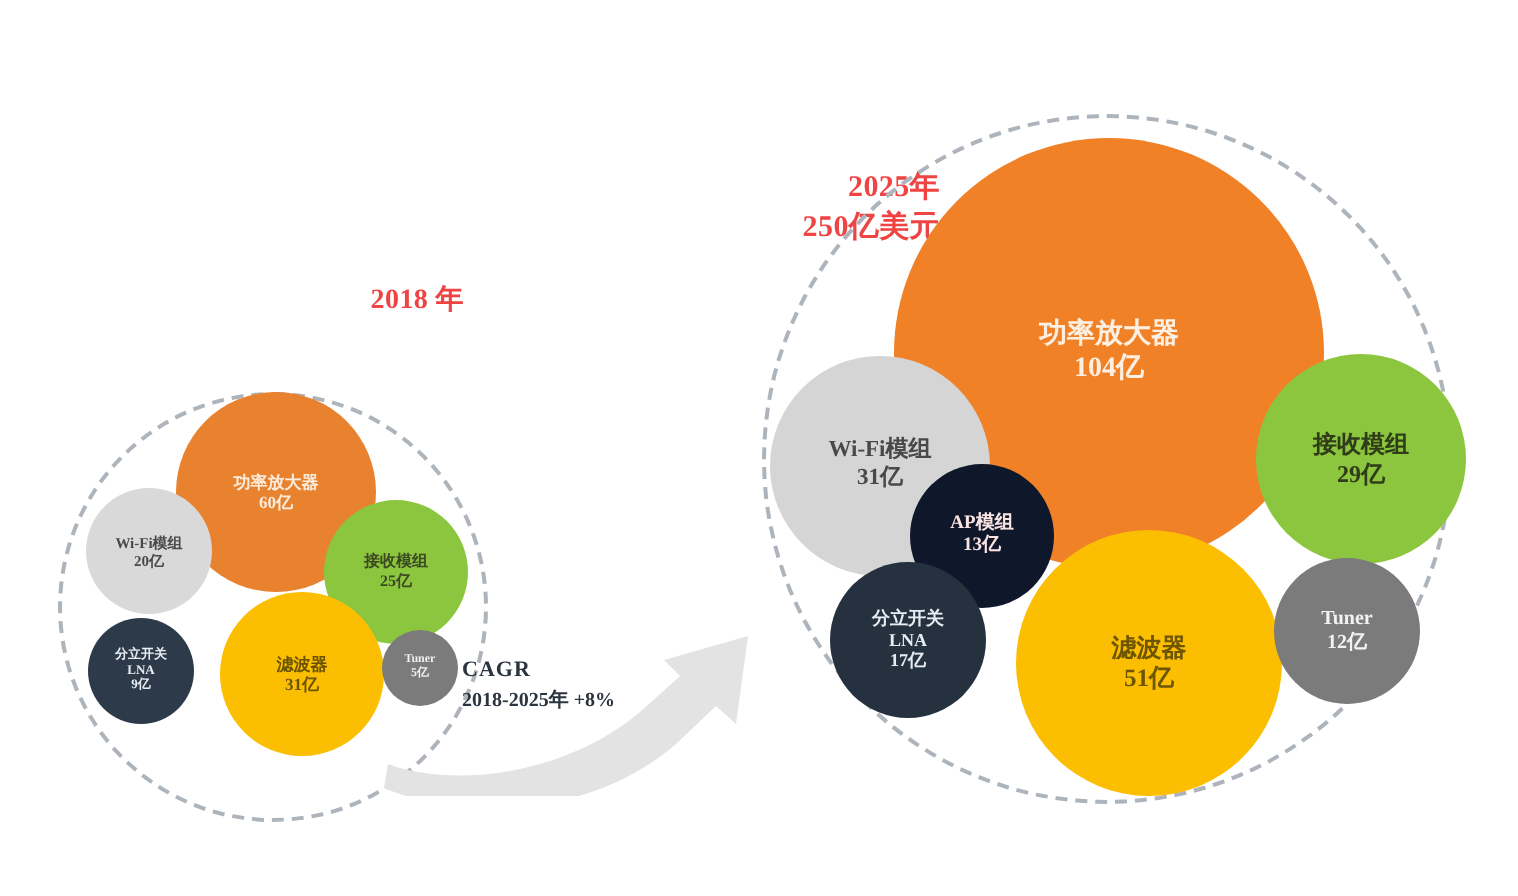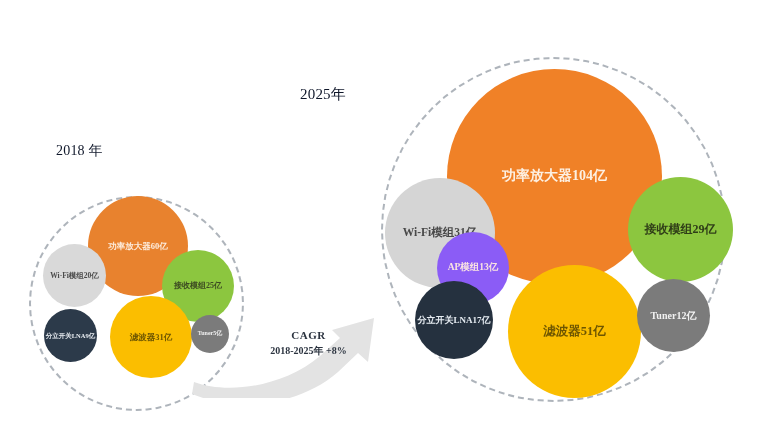--- a/index.html
+++ b/index.html
@@ -18,32 +18,32 @@
     position: absolute;
     left: 0; top: 0;
     width: 759px;
     height: 448px;
     background: #ffffff;
   }
 
   
   .title {
     position: absolute;
-    text-align: left;
-    color: #0f172a;
-    font-weight: normal;
+    text-align: right;
+    color: #ef4444;
+    font-weight: bold;
     line-height: 1.35;
     letter-spacing: .2px;
     white-space: nowrap;
   }
   .title .l1 { display: block; }
   .title .l2 { display: block; }
 
   #title-2018 {
-    left: 56px;
+    left: 72px;
     top: 142px;
     width: 160px;
     font-size: 14px;
   }
   #title-2025 {
     left: 300px;
     top: 84px;
     width: 170px;
     font-size: 15px;
   }
@@ -67,21 +67,21 @@
     top: 57px;
     width: 345px;
     height: 345px;
   }
 
   
   .bubble {
     position: absolute;
     border-radius: 50%;
     display: flex;
-    flex-direction: row;
+    flex-direction: column;
     align-items: center;
     justify-content: center;
     text-align: center;
     font-weight: bold;
     line-height: 1.2;
     box-sizing: border-box;
     white-space: nowrap;
   }
   .bubble .lbl { display: block; }
   .bubble .val { display: block; text-align: right; }
@@ -133,22 +133,22 @@
     left: 628px; top: 177px; width: 105px; height: 105px;
     background: #8cc63f; color: #2f3d18; font-size: 12px;
     z-index: 6;
   }
   #b25-filter {
     left: 508px; top: 265px; width: 133px; height: 133px;
     background: #fbbe00; color: #6e5600; font-size: 12.5px;
     z-index: 7;
   }
   #b25-ap {
-    left: 437px; top: 232px; width: 72px; height: 72px;
-    background: #8b5cf6; color: #fae4e2; font-size: 9.5px;
+    left: 455px; top: 232px; width: 72px; height: 72px;
+    background: #0f172a; color: #fae4e2; font-size: 9.5px;
     z-index: 8;
   }
   #b25-lna {
     left: 415px; top: 281px; width: 78px; height: 78px;
     background: #25313f; color: #e6ecf2; font-size: 9px;
     z-index: 8;
   }
   #b25-tuner {
     left: 637px; top: 279px; width: 73px; height: 73px;
     background: #7b7b7b; color: #f2f2f2; font-size: 10px;
@@ -160,24 +160,24 @@
     position: absolute;
     left: 190px;
     top: 278px;
     width: 200px;
     height: 120px;
     z-index: 3;
     pointer-events: none;
   }
   #cagr-text {
     position: absolute;
-    left: 241px;
+    left: 231px;
     top: 328px;
     width: 135px;
-    text-align: center;
+    text-align: left;
     color: #2c3440;
     font-weight: bold;
     font-size: 10px;
     line-height: 1.45;
     z-index: 10;
     white-space: nowrap;
   }
   #cagr-text .l1 { display: block; font-size: 11px; letter-spacing: .5px; }
   #cagr-text .l2 { display: block; font-size: 10px; }
 
@@ -196,20 +196,21 @@
 <body>
 
 <div id="stage">
 
   <div class="title" id="title-2018">
     <span class="l1">2018 年</span>
   </div>
 
   <div class="title" id="title-2025">
     <span class="l1">2025年</span>
+    <span class="l2">250亿美元</span>
   </div>
 
   <div class="ring" id="ring-2018"></div>
   <div class="ring" id="ring-2025"></div>
 
   <svg id="cagr-arrow" viewBox="0 0 200 120" preserveAspectRatio="none">
     <path d="M 4 104 C 36 116, 92 110, 130 78 L 150 60 L 142 52 L 184 40 L 178 84 L 168 75 L 148 94 C 104 132, 40 132, 2 116 Z" fill="#e3e3e3"></path>
   </svg>
 
   <div id="cagr-text">

